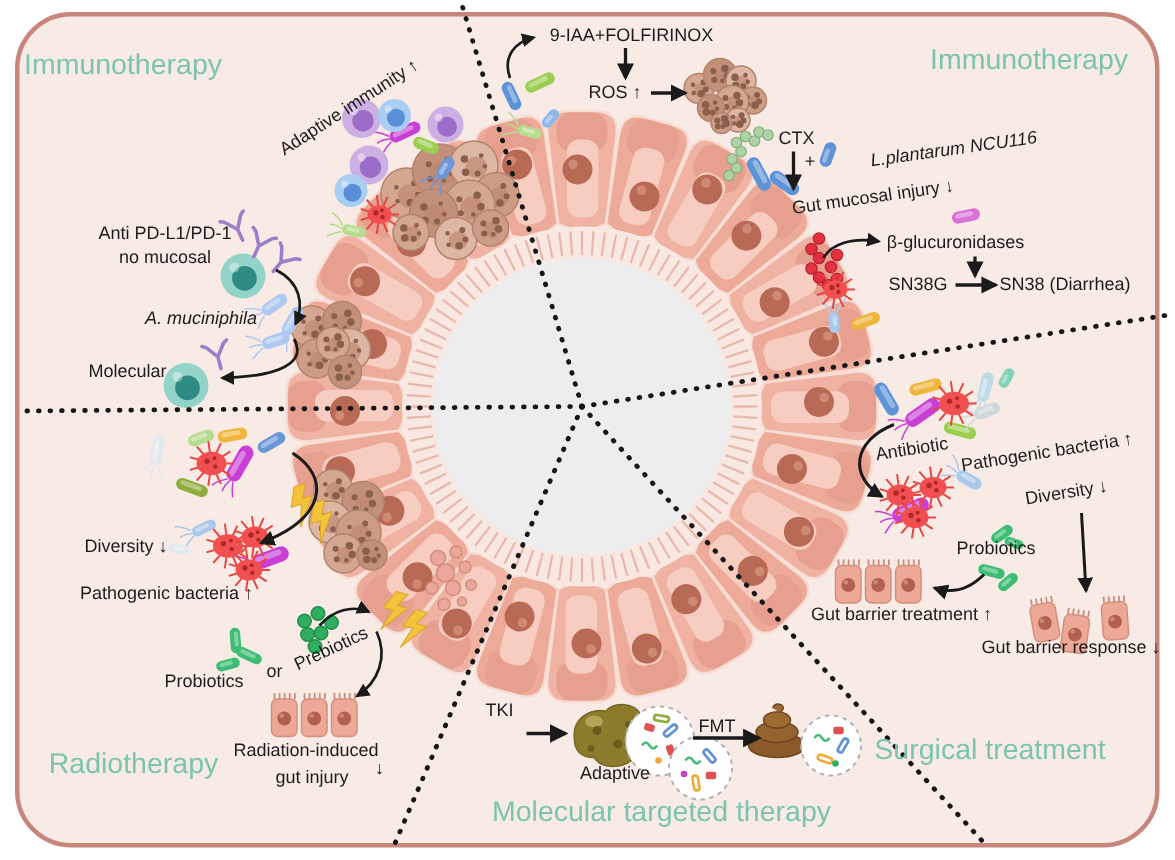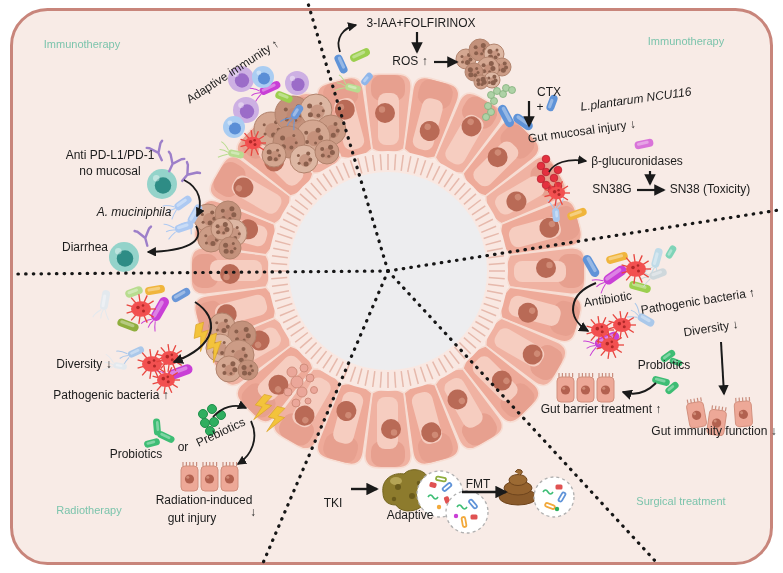--- a/index.html
+++ b/index.html
@@ -6,21 +6,21 @@
     --accent:#7cc4ac; --panel-bg:#f8ebe6; --panel-border:#c8857b; --ink:#1c1c1c;
   }
   html,body{margin:0;padding:0;background:#ffffff;}
   #stage{position:relative;width:783px;height:573px;background:#fff;overflow:hidden;
          font-family:"Liberation Sans",sans-serif;}
   #art{position:absolute;left:0;top:0;}
   .panel{fill:var(--panel-bg);stroke:var(--panel-border);stroke-width:3;}
   .lbl{position:absolute;font-size:12px;color:var(--ink);white-space:nowrap;
        transform:translate(-50%,-50%) rotate(var(--rot,0deg));line-height:1.15;
        font-family:"Liberation Sans",sans-serif;}
-  .title{color:var(--accent);font-size:11px;}
+  .title{color:var(--accent);font-size:19px;}
   .it{font-style:italic;}
   .b{font-weight:bold;}
 </style>
 </head>
 <body>
 
 <div id="stage">
   <svg id="art" width="783" height="573" viewBox="0 0 783 573">
     <defs>
       <marker id="ah" viewBox="0 0 10 10" refX="8.5" refY="5" markerWidth="5.2" markerHeight="5.2" orient="auto-start-reverse">
@@ -1194,47 +1194,48 @@
         <line x1="388" y1="271" x2="263" y2="563" stroke="#161616" stroke-width="3.2" stroke-dasharray="0.5 7.2" stroke-linecap="round"></line>
         <line x1="388" y1="271" x2="657" y2="563" stroke="#161616" stroke-width="3.2" stroke-dasharray="0.5 7.2" stroke-linecap="round"></line>
       </g>
     </svg>
 
   <div class="lbl title" style="left:82px;top:44px">Immunotherapy</div>
   <div class="lbl" style="left:233px;top:72px;--rot:-33deg">Adaptive immunity ↑</div>
   <div class="lbl" style="left:110px;top:156px">Anti PD-L1/PD-1</div>
   <div class="lbl" style="left:110px;top:172px">no mucosal</div>
   <div class="lbl it" style="left:134px;top:213px">A. muciniphila</div>
-  <div class="lbl" style="left:85px;top:248px">Diarrhea</div>
+  <div class="lbl" style="left:85px;top:248px">Molecular</div>
 
   <div class="lbl title" style="left:686px;top:41px">Immunotherapy</div>
-  <div class="lbl" style="left:421px;top:24px">3-IAA+FOLFIRINOX</div>
+  <div class="lbl" style="left:421px;top:24px">9-IAA+FOLFIRINOX</div>
   <div class="lbl" style="left:410px;top:62px">ROS ↑</div>
-  <div class="lbl" style="left:549px;top:93px">CTX</div>
+  <div class="lbl" style="left:531px;top:93px">CTX</div>
   <div class="lbl" style="left:540px;top:108px">+</div>
   <div class="lbl it" style="left:636px;top:100px;--rot:-8deg">L.plantarum NCU116</div>
   <div class="lbl" style="left:582px;top:132px;--rot:-8deg">Gut mucosal injury ↓</div>
   <div class="lbl" style="left:637px;top:162px">β-glucuronidases</div>
   <div class="lbl" style="left:612px;top:190px">SN38G</div>
-  <div class="lbl" style="left:710px;top:190px">SN38 (Toxicity)</div>
+  <div class="lbl" style="left:710px;top:190px">SN38 (Diarrhea)</div>
 
-  <div class="lbl title" style="left:681px;top:501px">Surgical treatment</div>
+  <div class="lbl title" style="left:660px;top:501px">Surgical treatment</div>
   <div class="lbl" style="left:608px;top:300px;--rot:-9deg">Antibiotic</div>
   <div class="lbl" style="left:698px;top:302px;--rot:-9deg">Pathogenic bacteria ↑</div>
   <div class="lbl" style="left:711px;top:329px;--rot:-9deg">Diversity ↓</div>
   <div class="lbl" style="left:664px;top:366px">Probiotics</div>
   <div class="lbl" style="left:601px;top:410px">Gut barrier treatment ↑</div>
-  <div class="lbl" style="left:714px;top:432px">Gut immunity function ↓</div>
+  <div class="lbl" style="left:714px;top:432px">Gut barrier response ↓</div>
 
   <div class="lbl title" style="left:89px;top:510px">Radiotherapy</div>
   <div class="lbl" style="left:84px;top:365px">Diversity ↓</div>
   <div class="lbl" style="left:111px;top:396px">Pathogenic bacteria ↑</div>
   <div class="lbl" style="left:136px;top:455px">Probiotics</div>
   <div class="lbl" style="left:183px;top:448px">or</div>
   <div class="lbl" style="left:221px;top:433px;--rot:-25deg">Prebiotics</div>
   <div class="lbl" style="left:204px;top:501px">Radiation-induced</div>
-  <div class="lbl" style="left:192px;top:519px">gut injury</div>
+  <div class="lbl" style="left:208px;top:519px">gut injury</div>
   <div class="lbl b" style="left:253px;top:513px">↓</div>
 
-  <div class="lbl" style="left:333px;top:504px">TKI</div>
+  <div class="lbl title" style="left:441px;top:542px">Molecular targeted therapy</div>
+  <div class="lbl" style="left:333px;top:474px">TKI</div>
   <div class="lbl" style="left:410px;top:516px">Adaptive</div>
   <div class="lbl" style="left:478px;top:485px">FMT</div>
 </div>
 
 </body></html>

